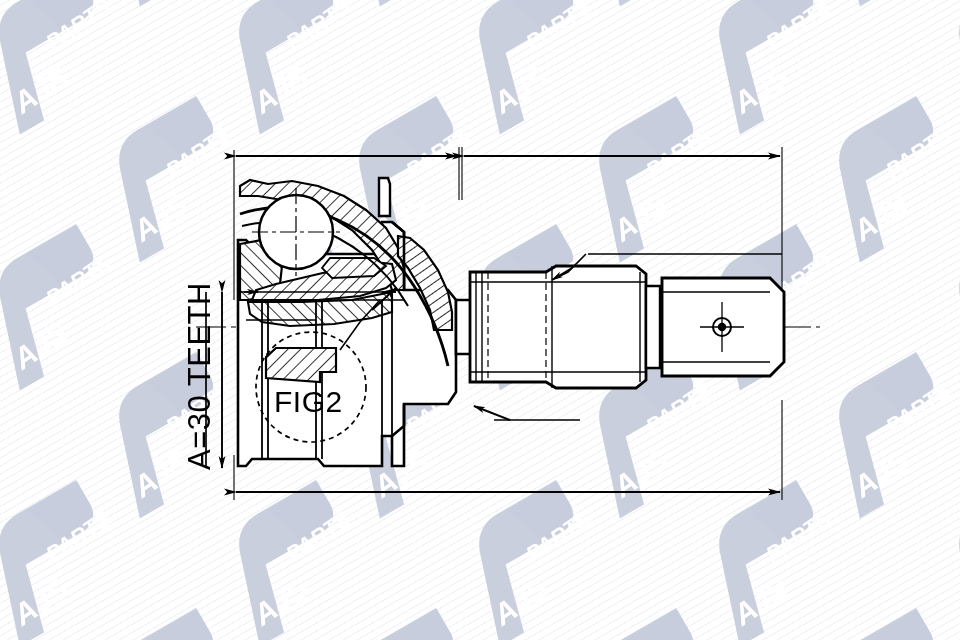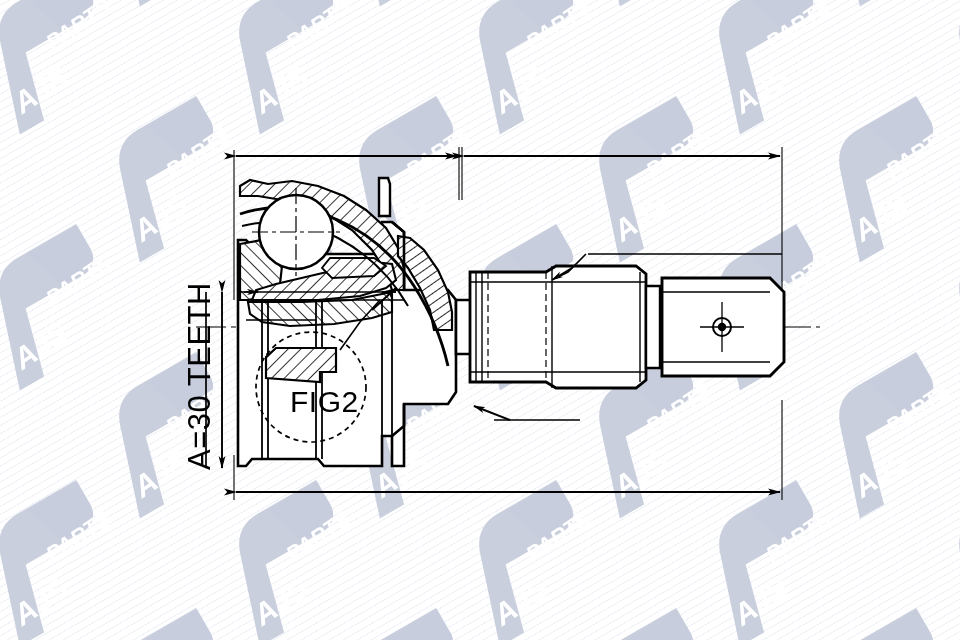--- a/index.html
+++ b/index.html
@@ -65,21 +65,21 @@
   #label-a{
     left:182px;top:284px;
     font-size:31px;
     font-weight:400;
     transform:rotate(-90deg);
     transform-origin:left top;
     
   }
   #label-a-inner{display:block;transform:translate(-186px,0);}
   #label-fig2{
-    left:290px;top:385px;
+    left:274px;top:385px;
     font-size:30px;
     font-weight:400;
   }
 </style>
 </head>
 <body>
 
 <div id="stage">
 
   <div id="texture"></div>

